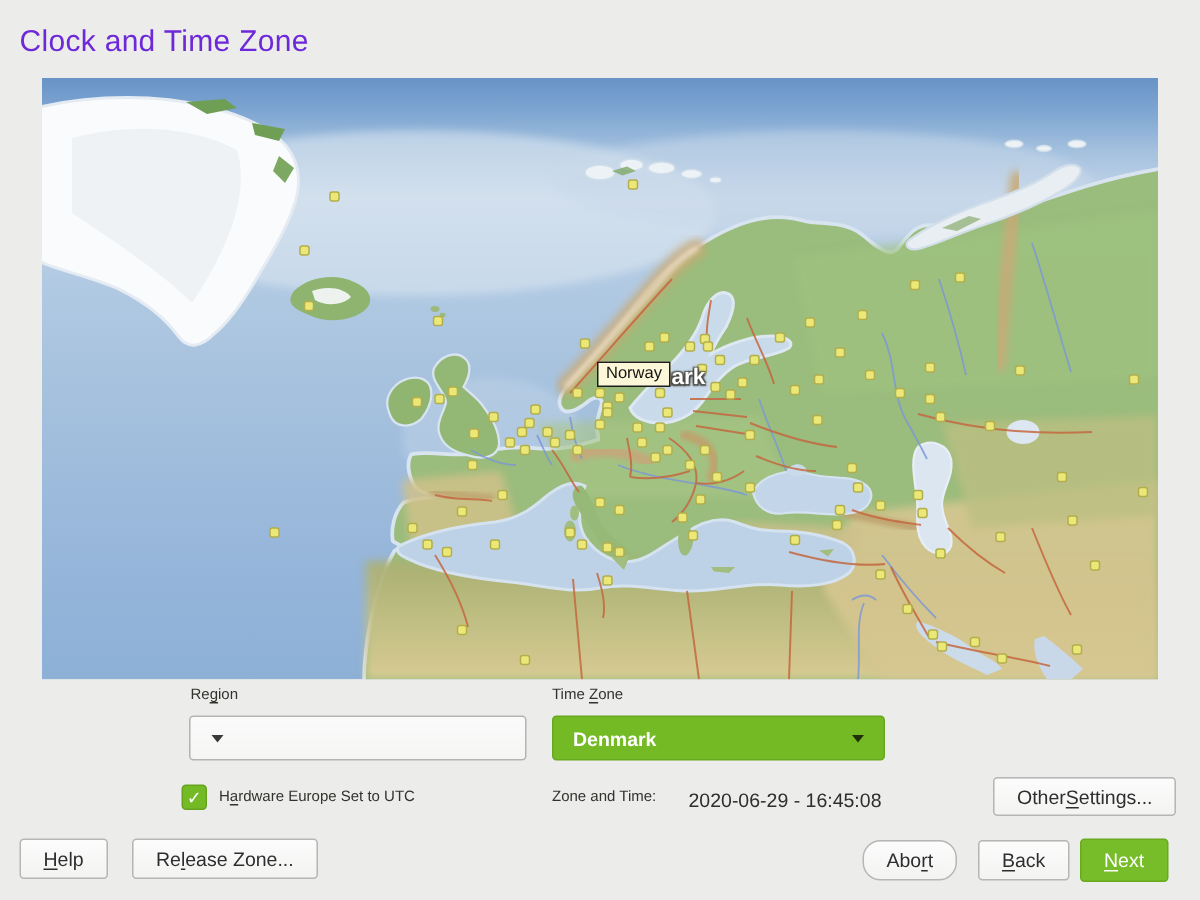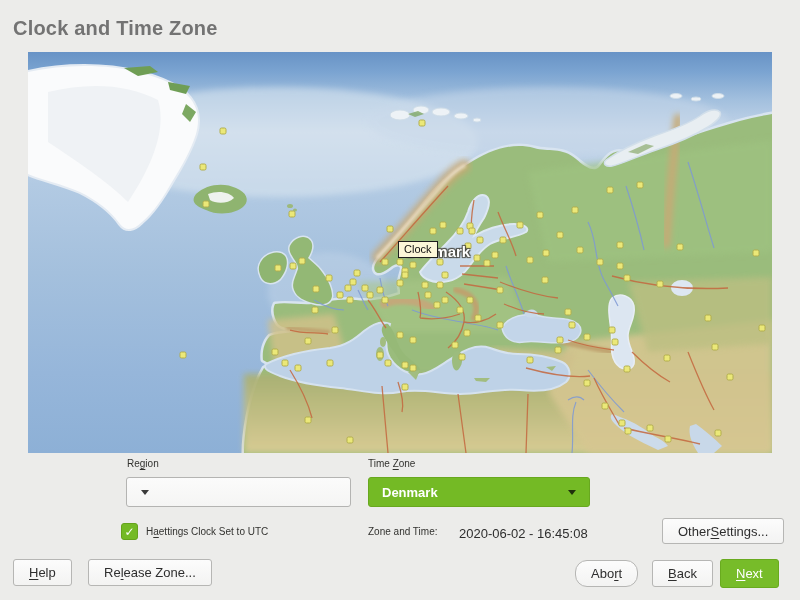--- a/index.html
+++ b/index.html
@@ -6,21 +6,21 @@
   body{
     width:800px;height:600px;position:relative;overflow:hidden;
     background:#ececea;
     font-family:"Liberation Sans","DejaVu Sans",sans-serif;
     color:#2f2f2f;
     -webkit-font-smoothing:antialiased;
   }
   .abs{position:absolute;}
   
   #page-title{
-    left:13px;top:17px;font-size:20px;font-weight:bold;color:#737373;letter-spacing:.2px;
+    left:13px;top:17px;font-size:20px;font-weight:normal;color:#6d28d9;letter-spacing:.2px;
   }
   
   #map{
     left:28px;top:52px;width:744px;height:401px;overflow:hidden;cursor:crosshair;
   }
   #map svg{display:block;}
   .city-dot{
     position:absolute;width:7px;height:7px;box-sizing:border-box;
     background:#ebe878;border:1px solid #b2ae4c;border-radius:2px;
     transform:translate(-50%,-50%);
@@ -345,21 +345,21 @@
       <div class="city-dot" style="left: 360px; top: 311px;"></div>
       <div class="city-dot" style="left: 385px; top: 316px;"></div>
       <div class="city-dot" style="left: 434px; top: 305px;"></div>
       <div class="city-dot" style="left: 377px; top: 335px;"></div>
       <div class="city-dot" style="left: 155px; top: 303px;"></div>
       <div class="city-dot" style="left: 280px; top: 368px;"></div>
       <div class="city-dot" style="left: 322px; top: 388px;"></div>
     </div>
 
   <div id="tz-label">Denmark</div>
-  <div id="map-tooltip">Clock</div>
+  <div id="map-tooltip">Norway</div>
 </div>
 
 <div class="abs field-label" style="left:127px;top:458px;">
   <span>Re</span><span class="mn">g</span><span>ion</span>
 </div>
 <div id="region-select" class="abs dropdown">
   <span class="chev"></span>
 </div>
 
 <div class="abs field-label" style="left:368px;top:458px;">
@@ -367,25 +367,25 @@
 </div>
 <div id="timezone-select" class="abs dropdown">
   <span class="dd-value">Denmark</span>
   <span class="chev"></span>
 </div>
 
 <div id="utc-checkbox" class="abs">
   <span id="utc-check-glyph">✓</span>
 </div>
 <div id="utc-label" class="abs field-label">
-  <span>H</span><span class="mn">a</span><span>ettings Clock Set to UTC</span>
+  <span>H</span><span class="mn">a</span><span>rdware Europe Set to UTC</span>
 </div>
 
 <div id="datetime-label" class="abs field-label">Zone and Time:</div>
-<div id="datetime-value" class="abs">2020-06-02 - 16:45:08</div>
+<div id="datetime-value" class="abs">2020-06-29 - 16:45:08</div>
 
 <div id="other-settings-btn" class="abs btn">
   <span>Other </span>
     <span class="mn">S</span>
     <span>ettings...</span>
 </div>
 
 <div id="help-btn" class="abs btn">
   <span></span>
     <span class="mn">H</span>

